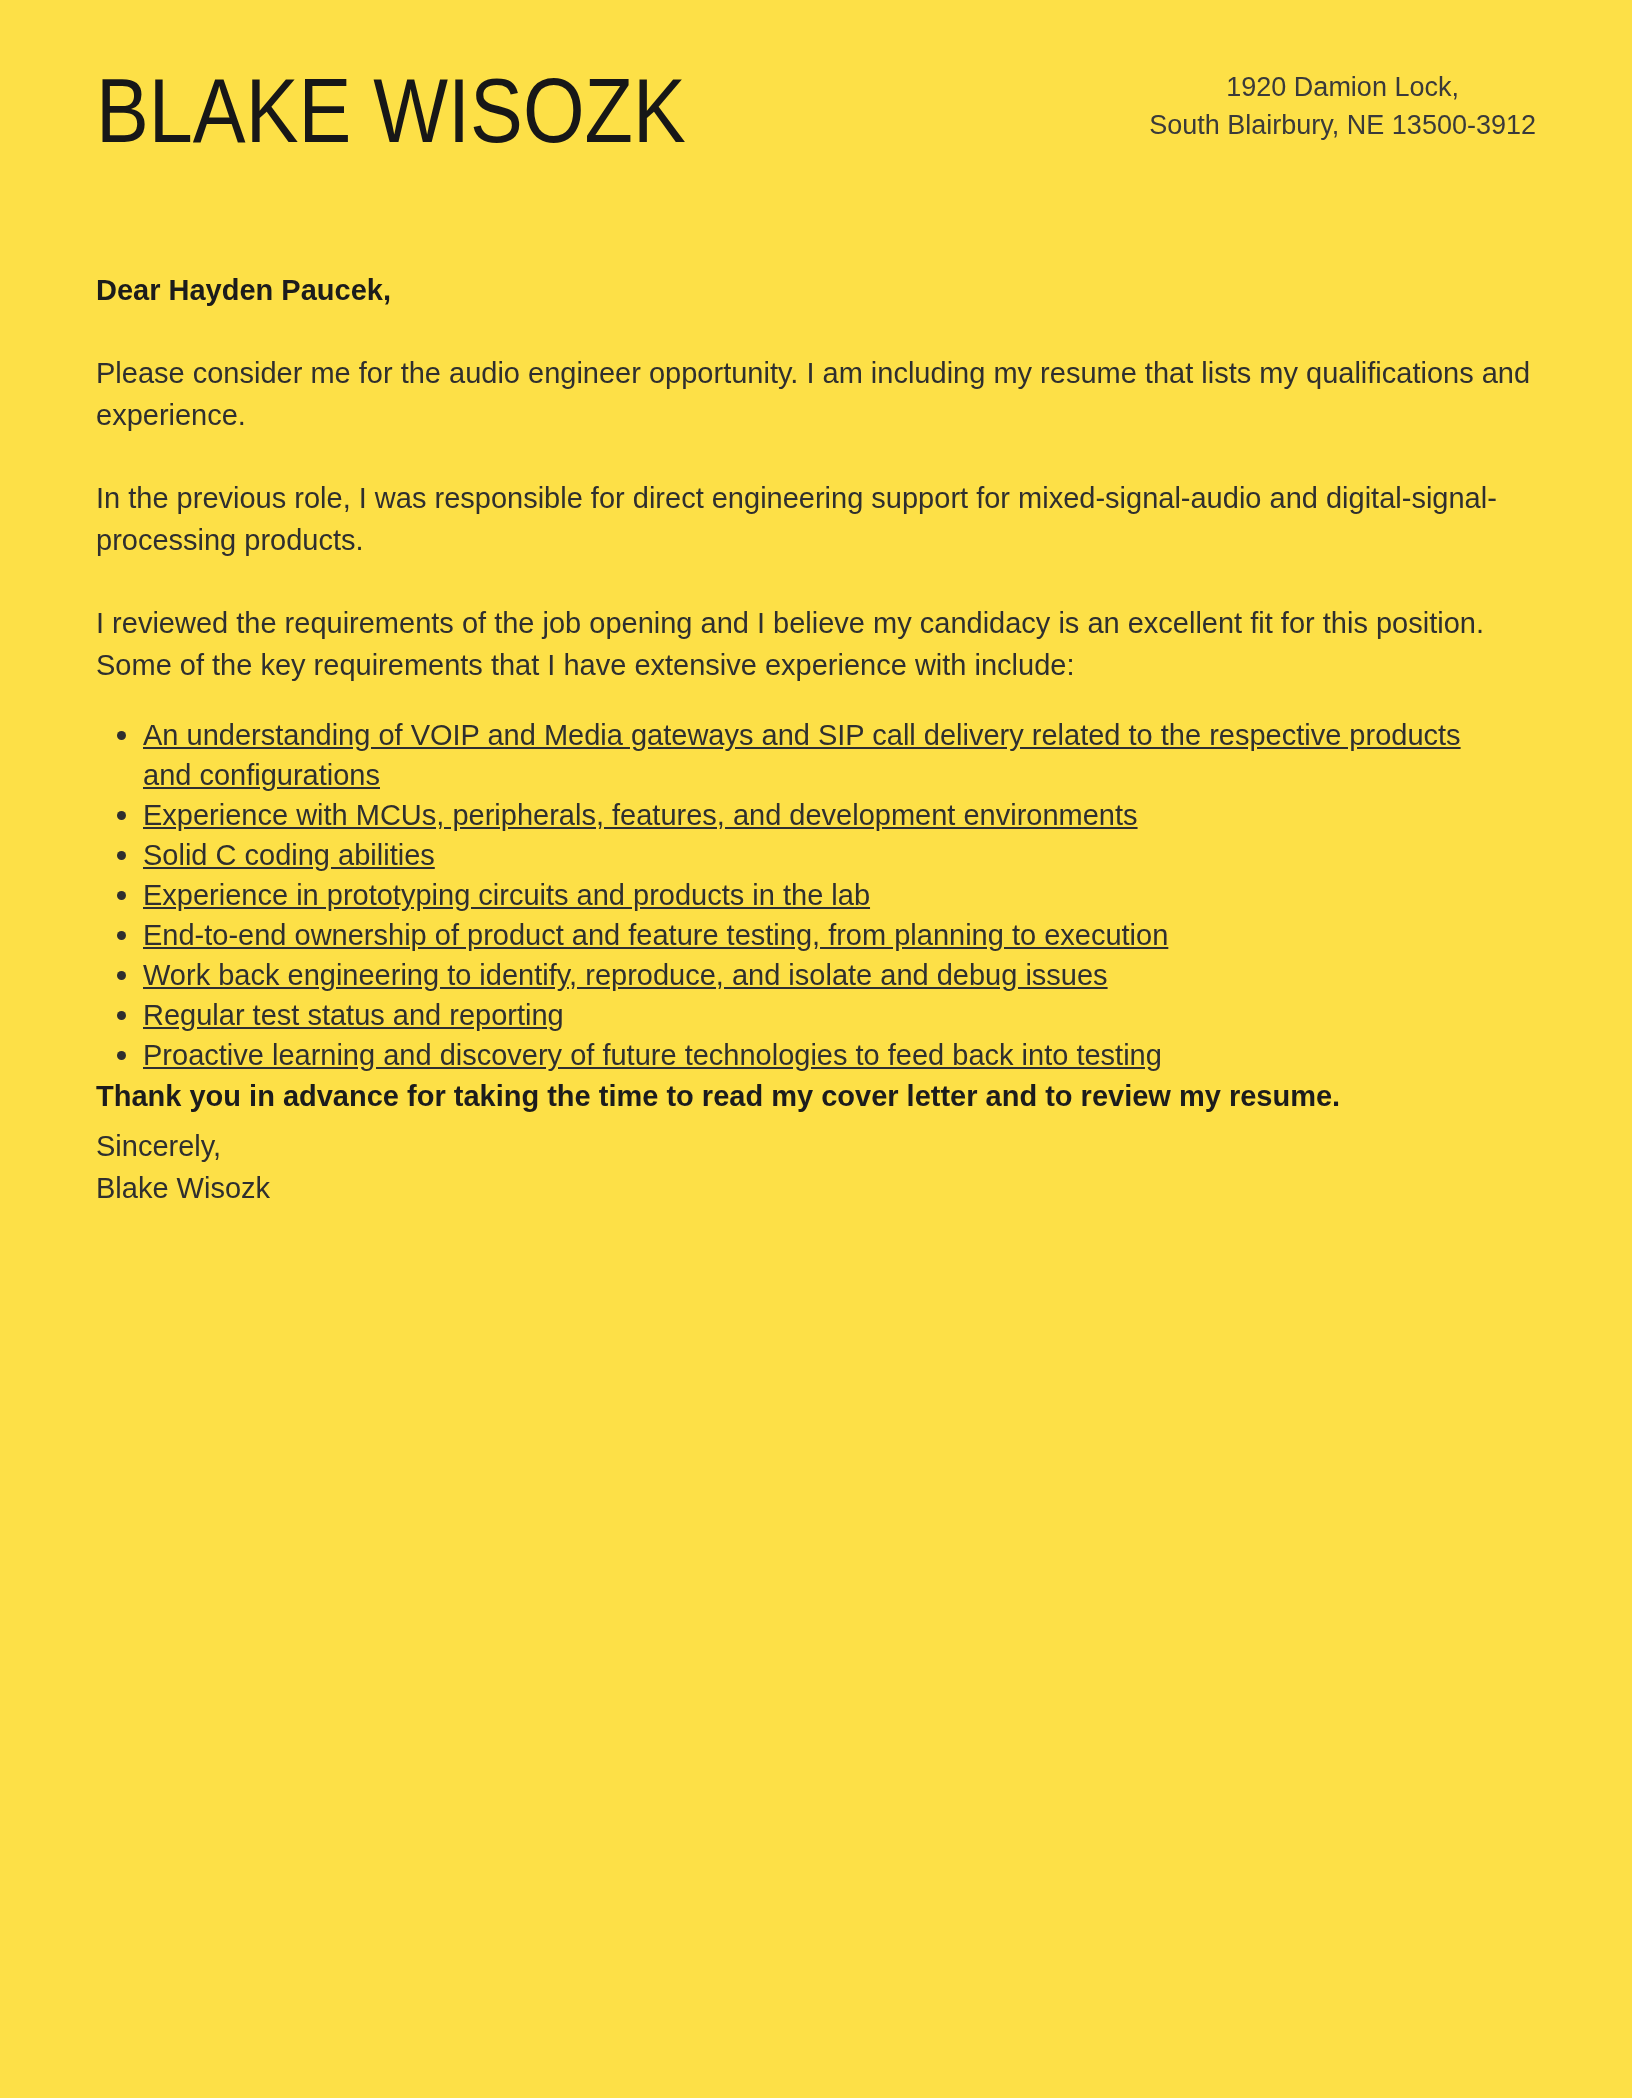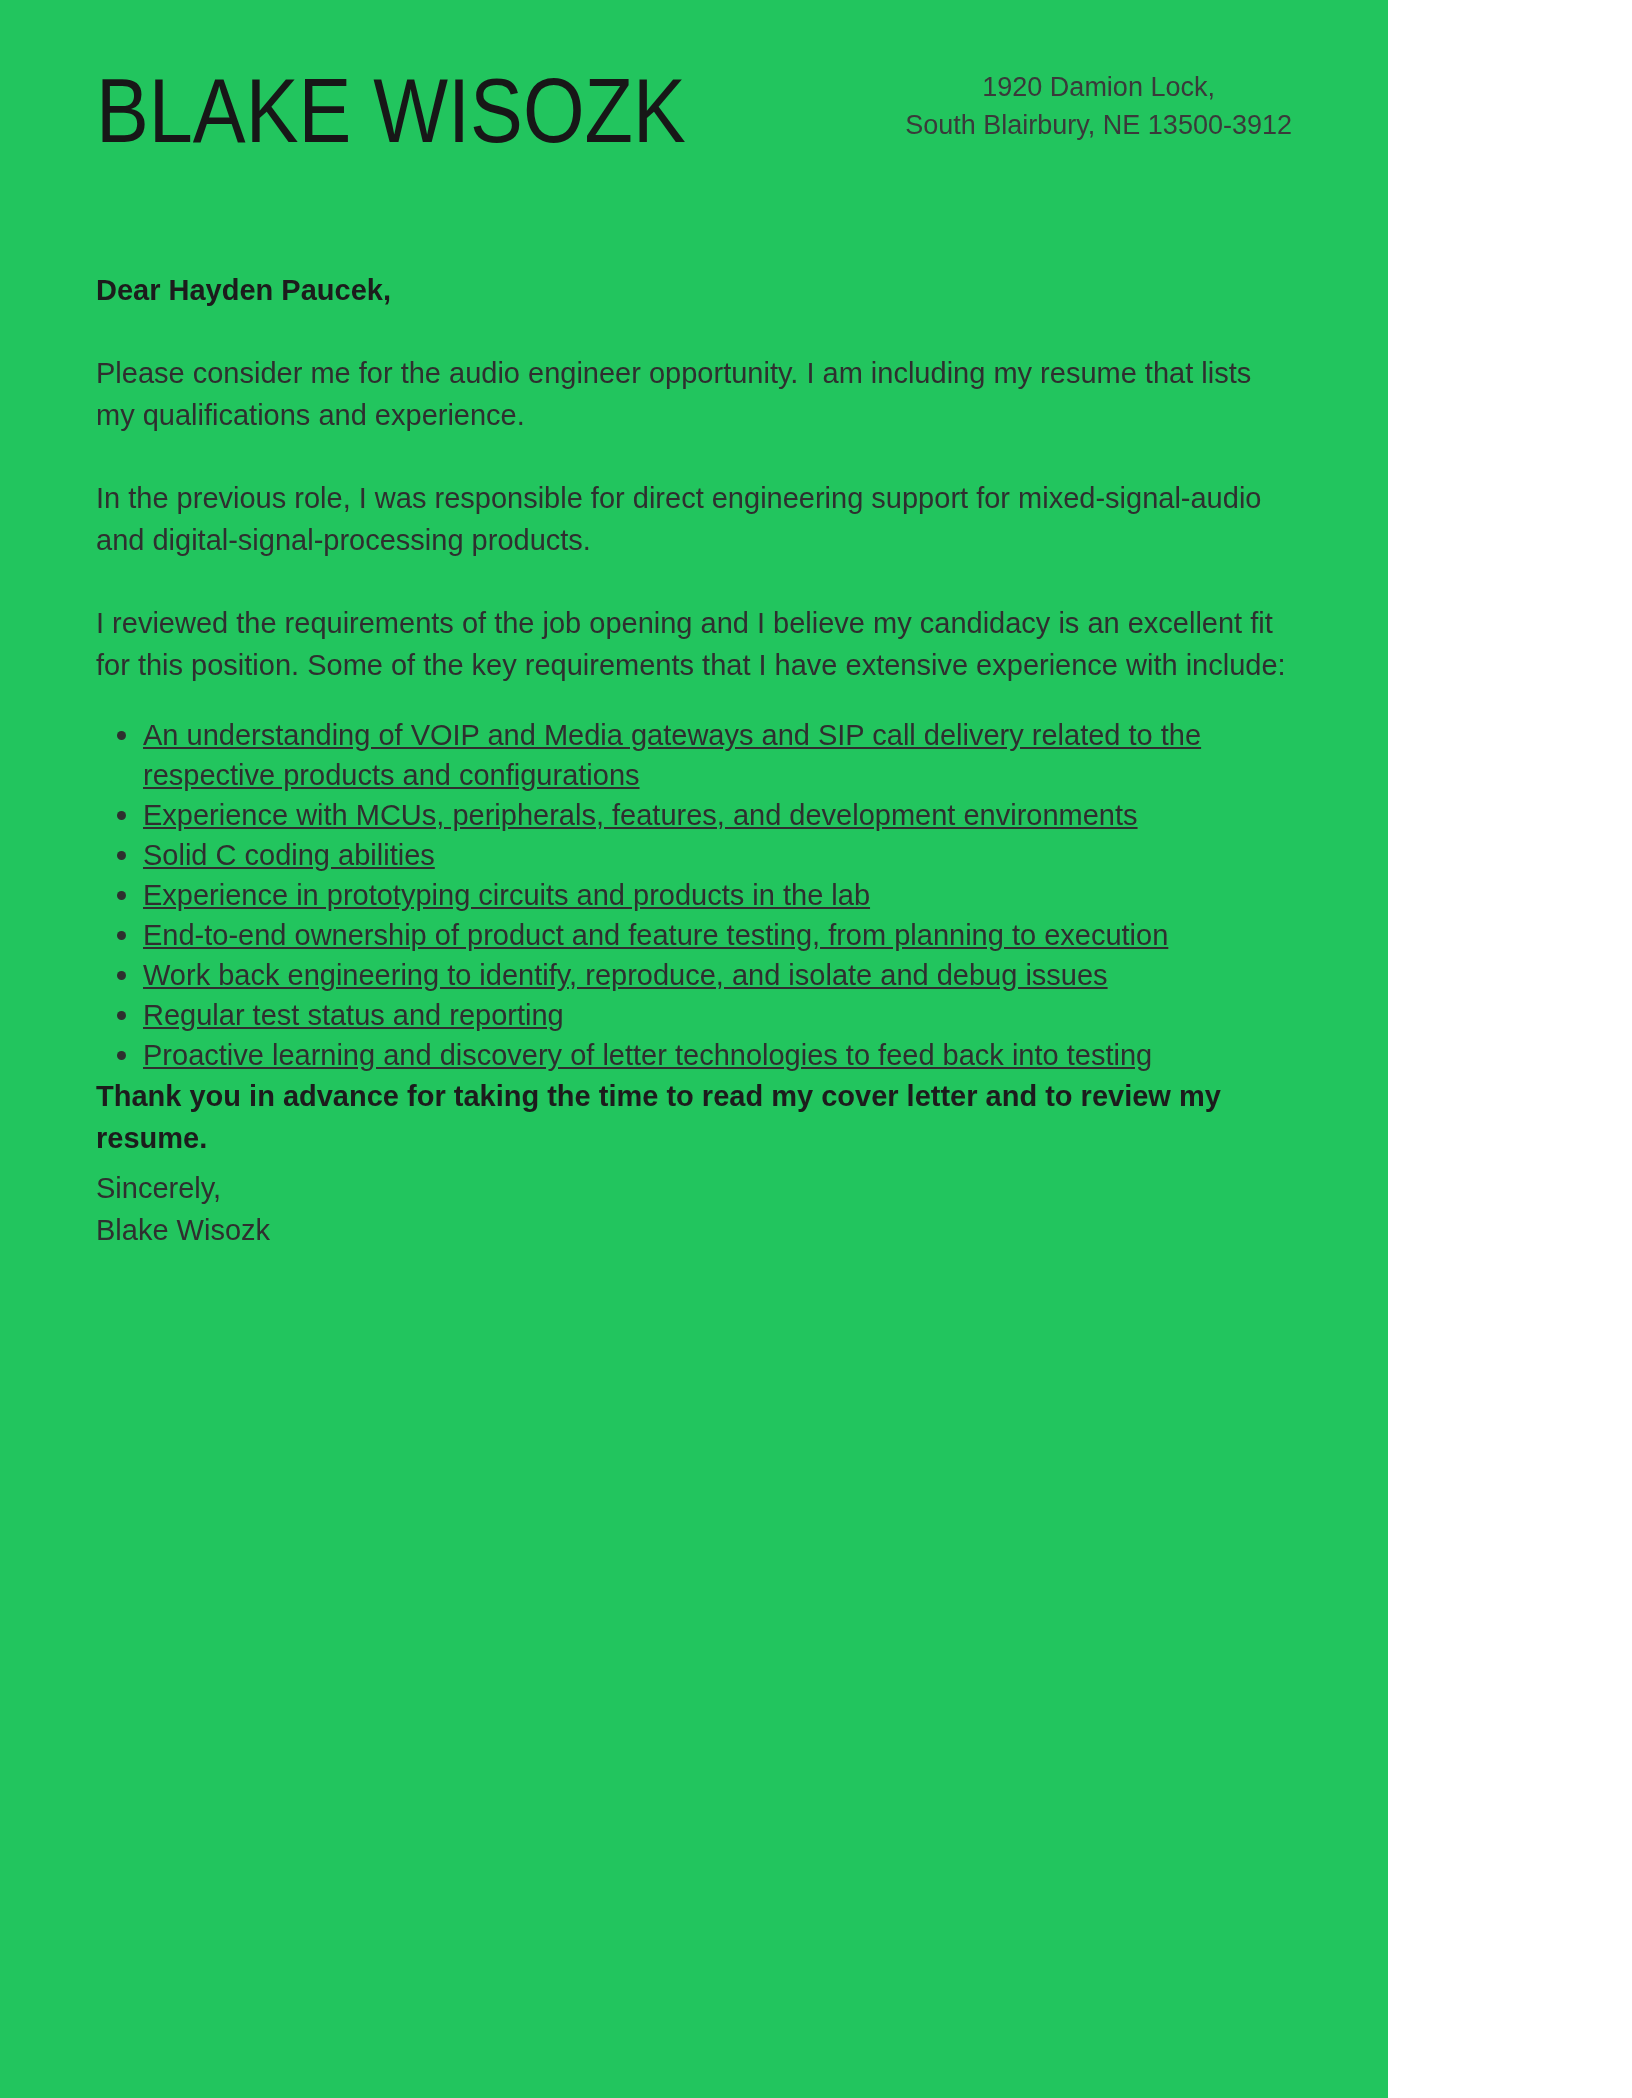--- a/index.html
+++ b/index.html
@@ -6,24 +6,24 @@
   html, body { background: #ffffff; }
   body {
     width: 1632px;
     min-height: 2098px;
     font-family: "Liberation Sans", "DejaVu Sans", sans-serif;
     color: #2f2f2f;
     position: relative;
     overflow: hidden;
   }
   .page {
-    width: 1388px;
+    width: 1632px;
     min-height: 2098px;
     padding: 0 96px;
-    background: #22c55e;
+    background: #fde047;
   }
   
   .header {
     display: flex;
     justify-content: space-between;
     align-items: flex-start;
     padding-top: 66px;
   }
   .sender-name {
     font-size: 90px;
@@ -141,21 +141,21 @@
       <li>
         <span class="dot"></span>
         <span>Work back engineering to identify, reproduce, and isolate and debug issues</span>
       </li>
       <li>
         <span class="dot"></span>
         <span>Regular test status and reporting</span>
       </li>
       <li>
         <span class="dot"></span>
-        <span>Proactive learning and discovery of letter technologies to feed back into testing</span>
+        <span>Proactive learning and discovery of future technologies to feed back into testing</span>
       </li>
     </ul>
 
     <p class="thanks">Thank you in advance for taking the time to read my cover letter and to review my resume.</p>
 
     <p class="closing-block">
       <span>Sincerely,</span><br>
       <span>Blake Wisozk</span>
     </p>
 

